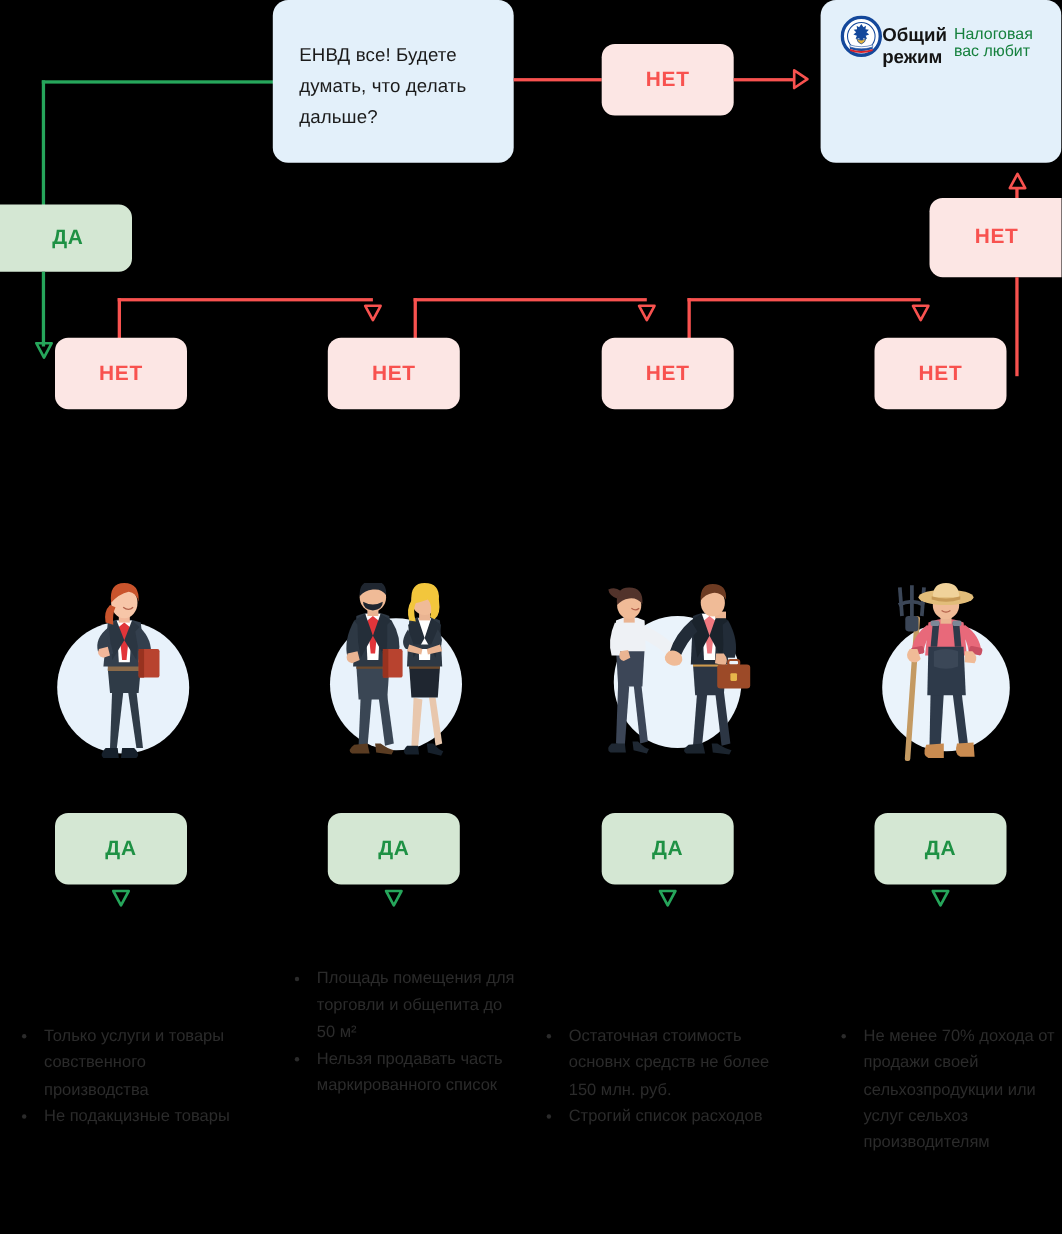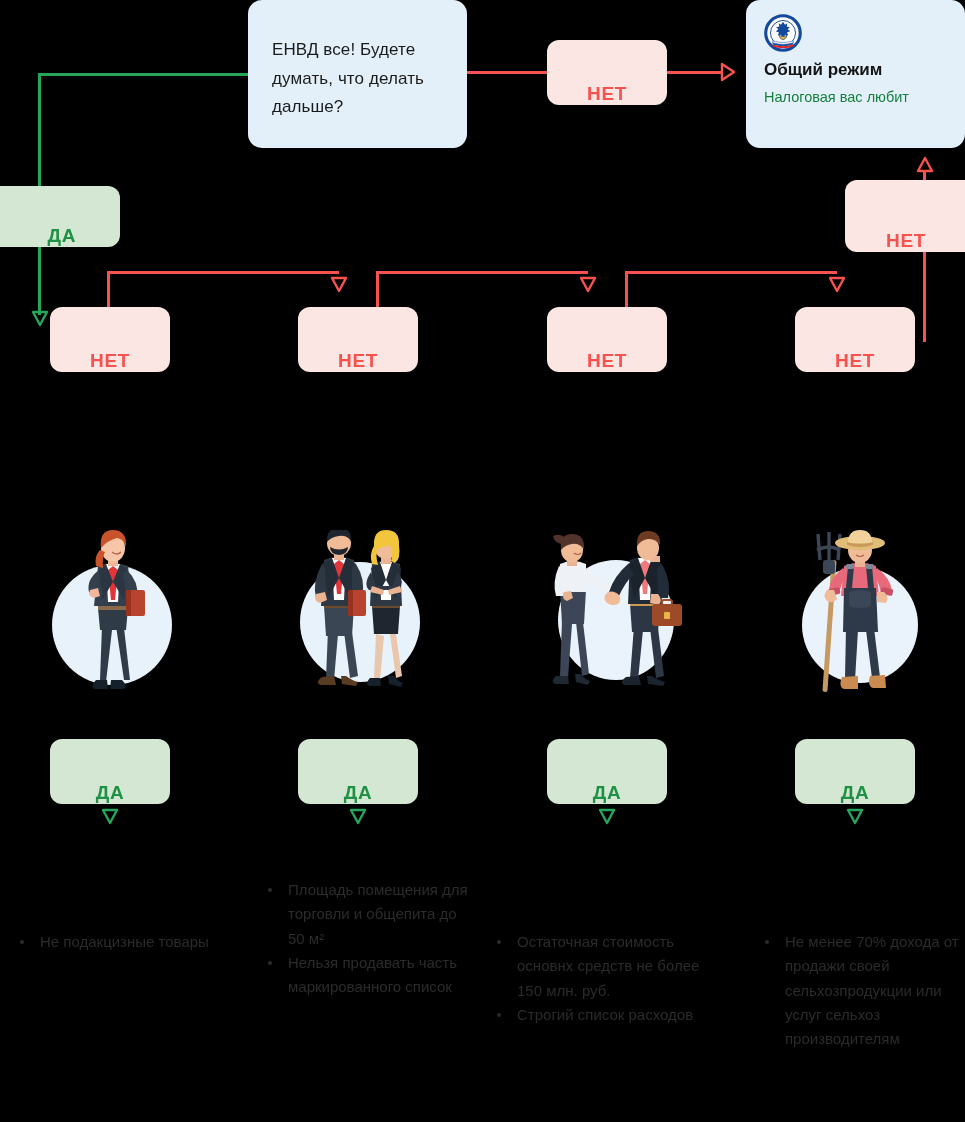--- a/index.html
+++ b/index.html
@@ -21,27 +21,27 @@
     align-items: flex-start;
   }
   .msg-text {
     font-size: 17px; line-height: 1.68; color: #1b1b1b; letter-spacing: .1px;
   }
 
   .result-box {
     background: #e3f0fa;
     border-radius: 14px;
     padding: 14px 18px 18px 18px;
-    flex-direction: column; align-items: flex-start;
+    align-items: flex-start;
   }
   .result-title { font-size: 17px; font-weight: bold; color: #141414; margin-top: 8px; }
   .result-sub { font-size: 14.5px; color: #15803d; margin-top: 9px; }
 
   .chip {
-    align-items: flex-end; justify-content: center;
+    align-items: center; justify-content: center;
     border-radius: 12px;
     font-size: 19px; font-weight: bold; letter-spacing: .6px;
   }
   .chip-no  { background: #fcE6e4; color: #f8524f; }
   .chip-yes { background: #d4e7d3; color: #1e9144; }
 
   
   .ln { position: absolute; }
   .ln-r { background: #f8524f; }
   .ln-g { background: #26a65b; }
@@ -371,20 +371,21 @@
 
   <div class="box chip chip-yes" style="left:795px; top:739px; width:120px; height:65px;">
     <span>ДА</span>
   </div>
   <svg class="arwsvg" style="left:846px; top:808px;" width="18" height="18" viewBox="0 0 18 18">
     <path d="M2 2 L16 2 L9 15 Z" fill="none" stroke="#26a65b" stroke-width="2.4" stroke-linejoin="round"></path>
   </svg>
 
   <div class="bullets" style="left:14px; top:930px;">
     <ul>
+      <li>Только услуги и товары совственного производства</li>
       <li>Не подакцизные товары</li>
     </ul>
   </div>
 
   <div class="bullets" style="left:262px; top:878px;">
     <ul>
       <li>Площадь помещения для торговли и общепита до 50 м²</li>
       <li>Нельзя продавать часть маркированного список</li>
     </ul>
   </div>

